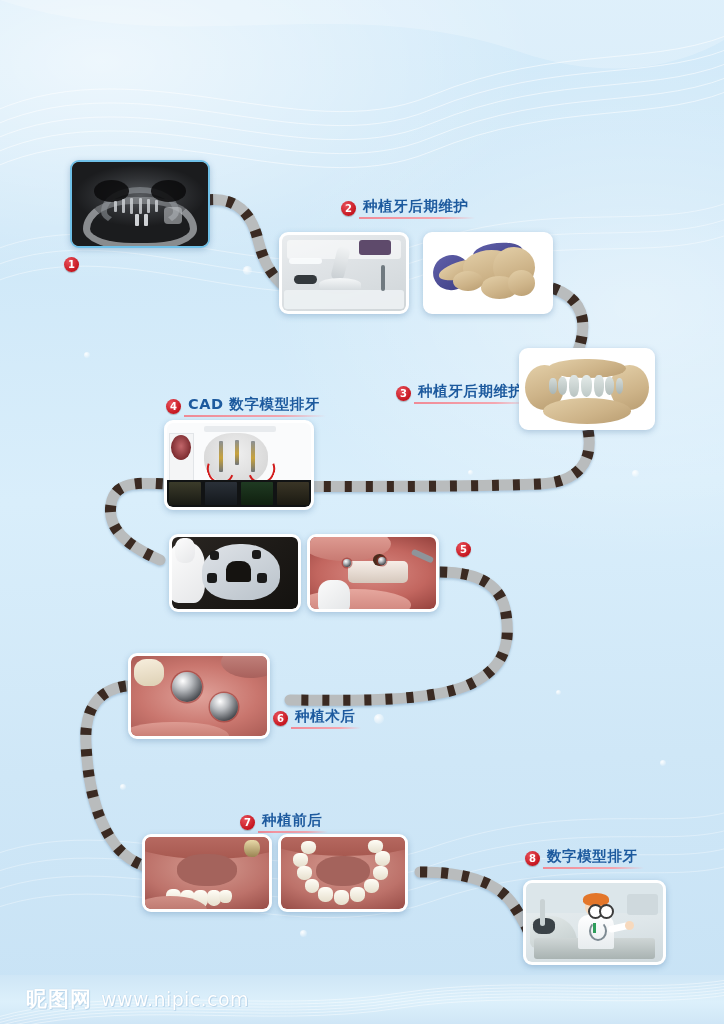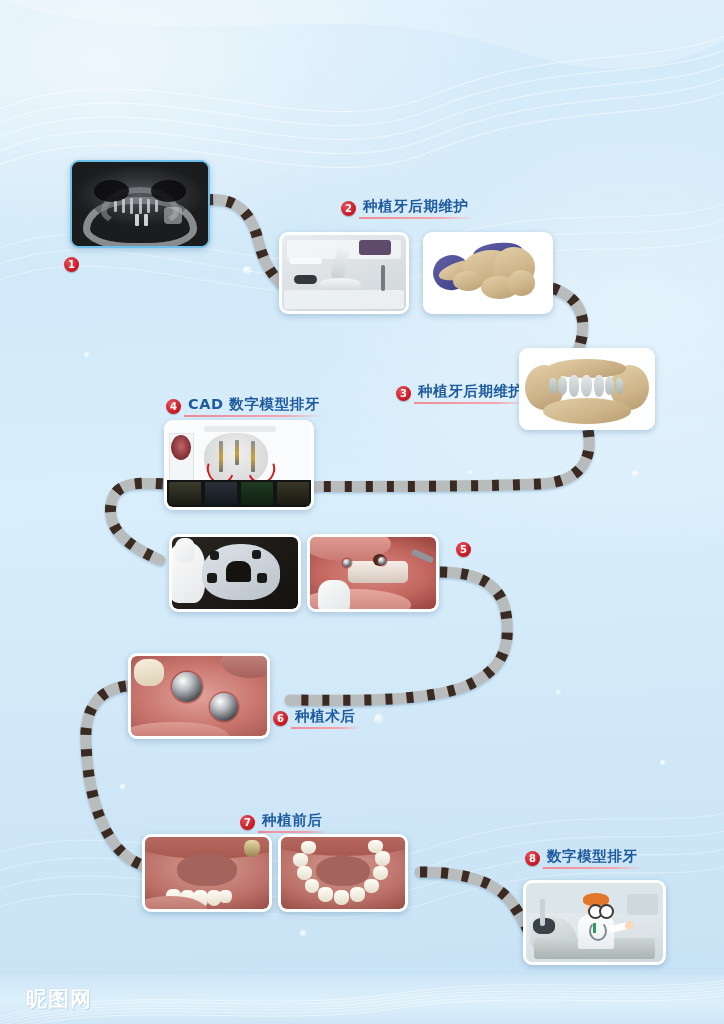--- a/index.html
+++ b/index.html
@@ -435,16 +435,17 @@
         <path d="M-10,44 C120,6 260,40 400,18 C520,0 640,20 734,4"></path>
         <path d="M-10,47 C120,9 260,43 400,21 C520,3 640,23 734,7"></path>
         <path d="M-10,50 C120,12 260,46 400,24 C520,6 640,26 734,10"></path>
         <path d="M-10,53 C120,15 260,49 400,27 C520,9 640,29 734,13"></path>
         <path d="M-10,56 C120,18 260,52 400,30 C520,12 640,32 734,16"></path>
         <path d="M-10,59 C120,21 260,55 400,33 C520,15 640,35 734,19"></path>
       </g>
     </svg>
     <div class="brand">
       <span class="brand-cn">昵图网</span>
+      <span class="brand-url">www.nipic.com</span>
     </div>
   </div>
 
 </div>
 
 </body></html>

